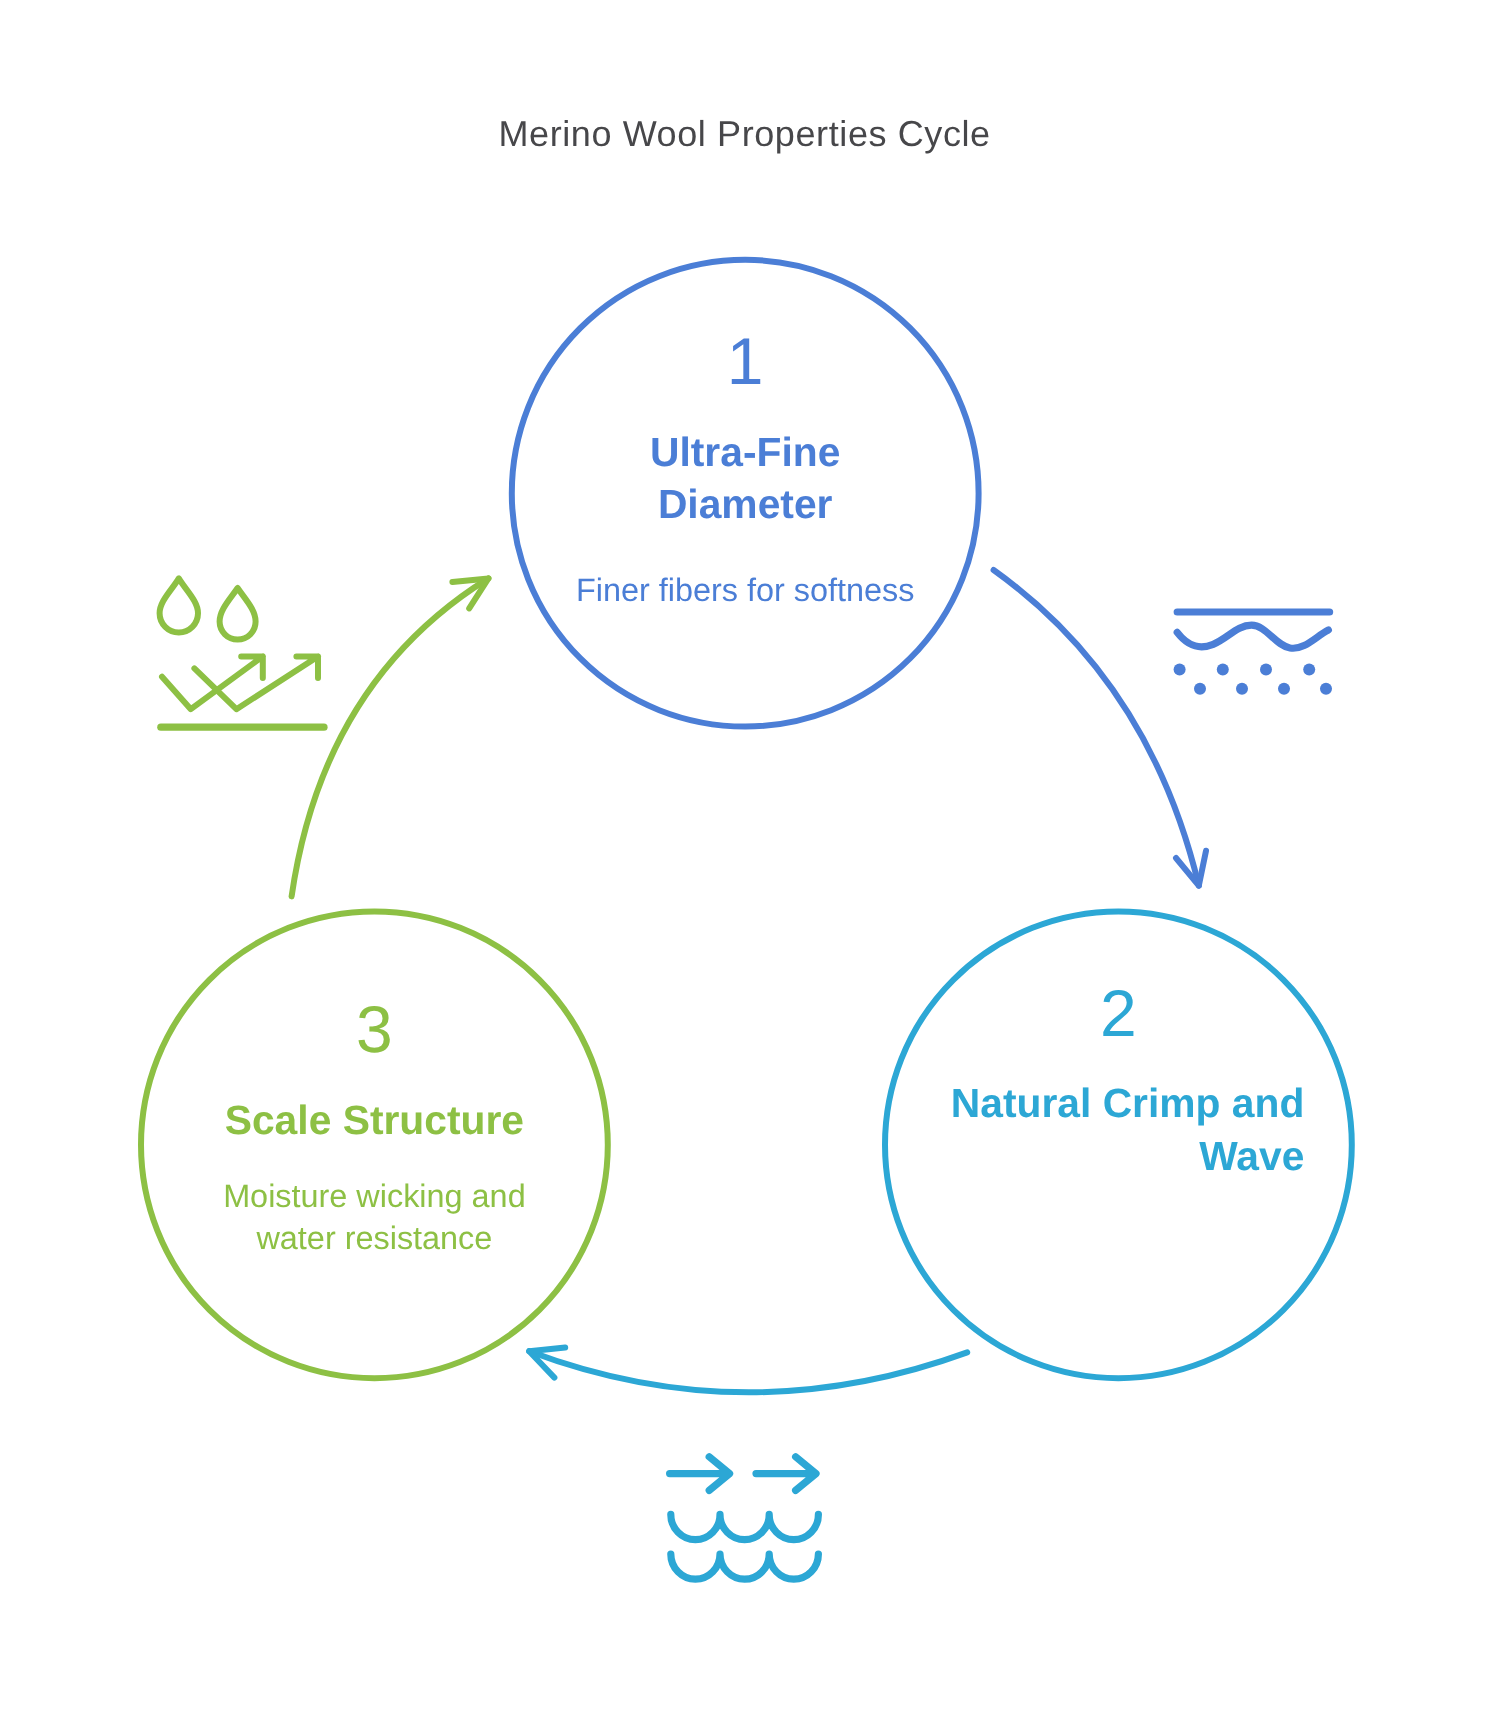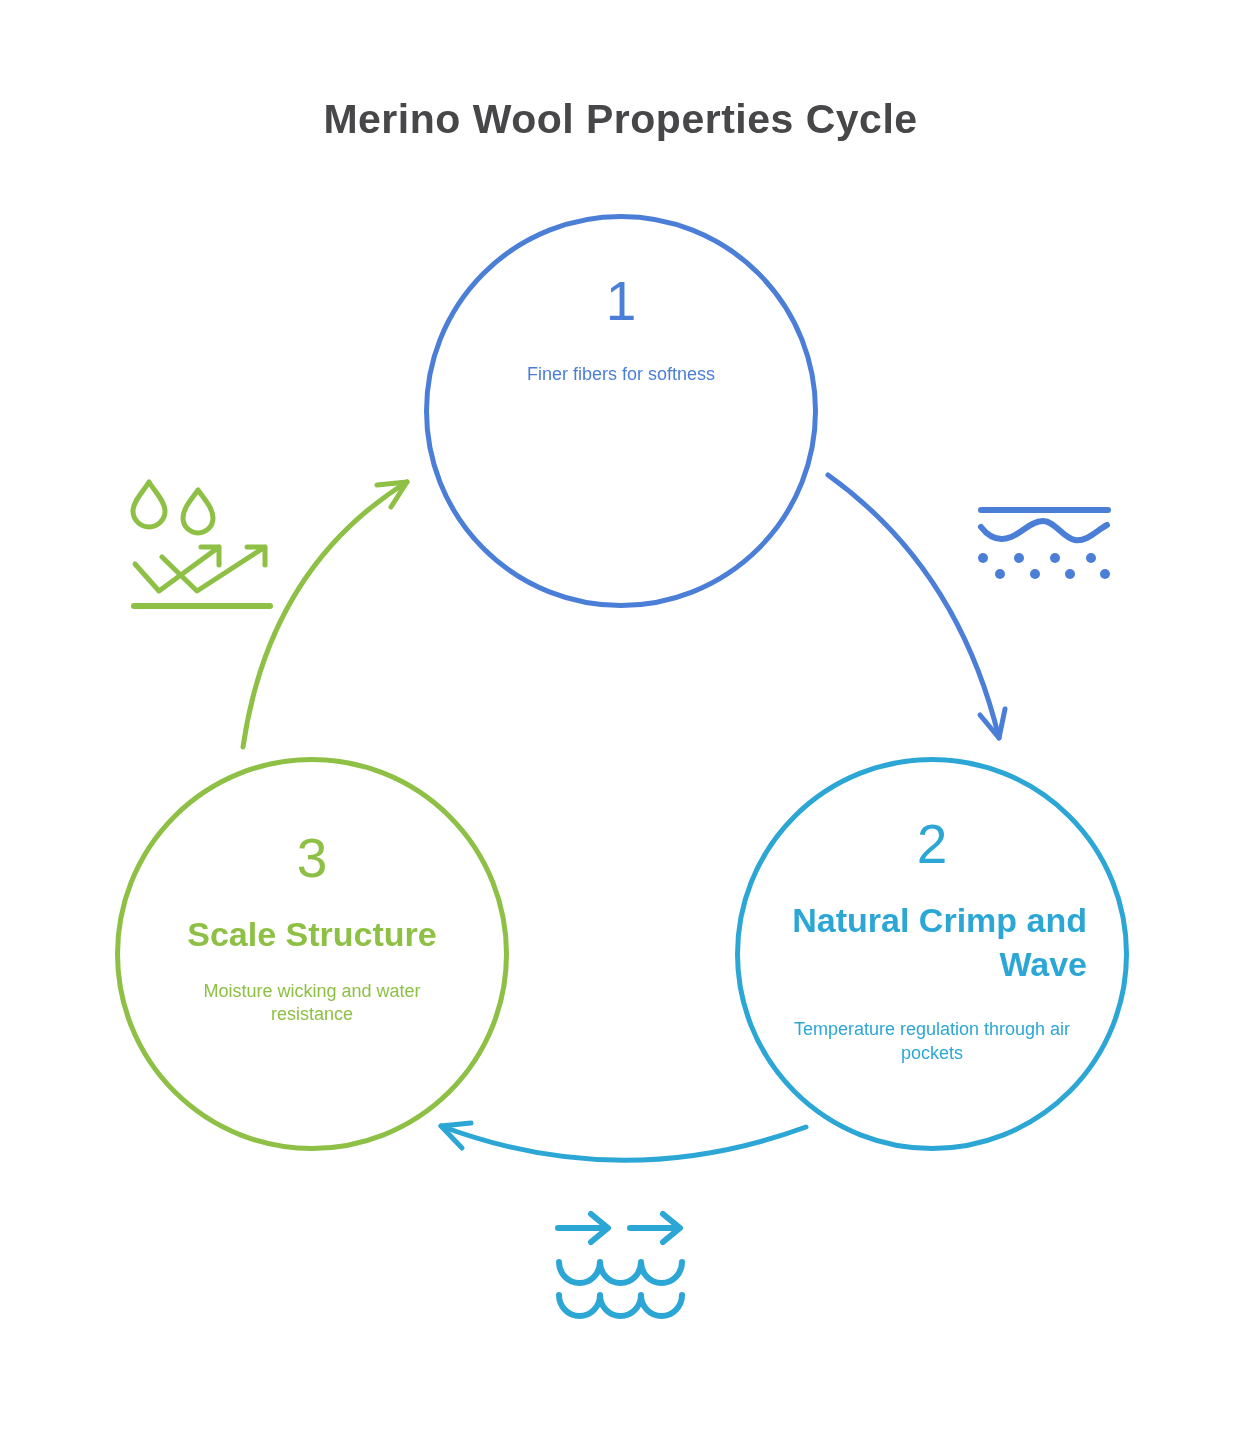--- a/index.html
+++ b/index.html
@@ -8,39 +8,39 @@
   }
   *{margin:0;padding:0;box-sizing:border-box;}
   html,body{background:#fff;}
   body{font-family:"Liberation Sans", sans-serif;}
   .canvas{
     position:relative;width:1241px;height:1437px;
     background:var(--background);overflow:hidden;
   }
   .diagram-title{
     position:absolute;top:96px;left:0;width:100%;
-    text-align:center;font-size:41px;font-weight:bold;
+    text-align:center;font-size:30px;font-weight:normal;
     color:var(--title_text);letter-spacing:0.5px;
   }
   .cycle-circle{
     position:absolute;width:394px;height:394px;border-radius:50%;
     border:5px solid;display:flex;flex-direction:column;align-items:center;
     padding-top:54px;text-align:center;background:transparent;
   }
   .circle-1{left:424px;top:214px;border-color:var(--blue);color:var(--blue);}
   .circle-2{left:735px;top:757px;border-color:var(--cyan);color:var(--cyan);}
   .circle-3{left:115px;top:757px;border-color:var(--green);color:var(--green);padding-top:68px;}
   .step-number{font-size:55px;line-height:1.05;font-weight:normal;}
   .step-title{
     font-size:34px;font-weight:bold;line-height:1.3;margin-top:24px;
   }
   .circle-1 .step-title{max-width:225px;}
   .circle-2 .step-title{max-width:310px;text-align:right;}
   .circle-3 .step-title{max-width:330px;}
-  .step-desc{font-size:18px;line-height:1.3;margin-top:32px;}
+  .step-desc{font-size:27px;line-height:1.3;margin-top:32px;}
   .circle-1 .step-desc{max-width:330px;}
   .circle-2 .step-desc{max-width:300px;}
   .circle-3 .step-desc{max-width:280px;margin-top:24px;}
   .overlay{position:absolute;left:0;top:0;width:1241px;height:1437px;pointer-events:none;}
   .stroke-blue{stroke:var(--blue);}
   .stroke-cyan{stroke:var(--cyan);}
   .stroke-green{stroke:var(--green);}
   .fill-blue{fill:var(--blue);}
   .nofill{fill:none;}
   .lw5{stroke-width:5;stroke-linecap:round;stroke-linejoin:round;}
@@ -48,27 +48,27 @@
 </style>
 </head>
 <body>
 
 <div class="canvas">
 
   <h1 class="diagram-title">Merino Wool Properties Cycle</h1>
 
   <div class="cycle-circle circle-1">
     <div class="step-number">1</div>
+    <div class="step-title">Ultra-Fine Diameter</div>
     <div class="step-desc">Finer fibers for softness</div>
   </div>
 
   <div class="cycle-circle circle-2">
     <div class="step-number">2</div>
     <div class="step-title">Natural Crimp and Wave</div>
-    <div class="step-desc">Temperature regulation through air pockets</div>
   </div>
 
   <div class="cycle-circle circle-3">
     <div class="step-number">3</div>
     <div class="step-title">Scale Structure</div>
     <div class="step-desc">Moisture wicking and water resistance</div>
   </div>
 
   <svg class="overlay" viewBox="0 0 1241 1437" xmlns="http://www.w3.org/2000/svg">
 

